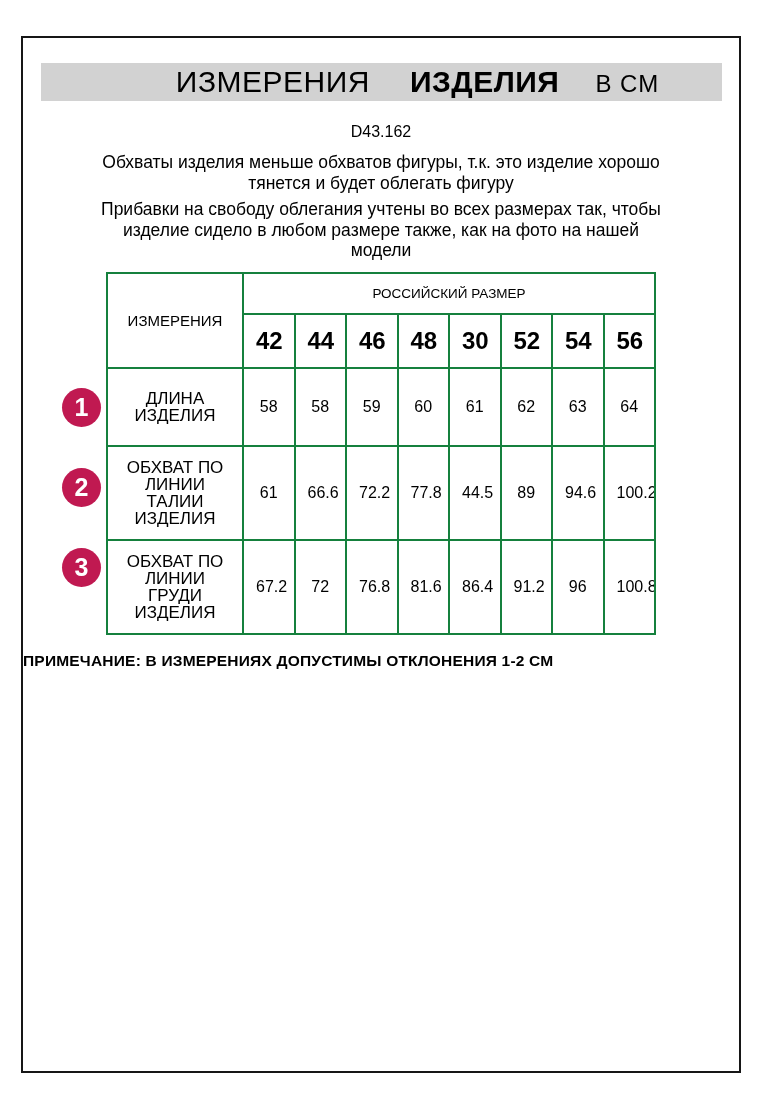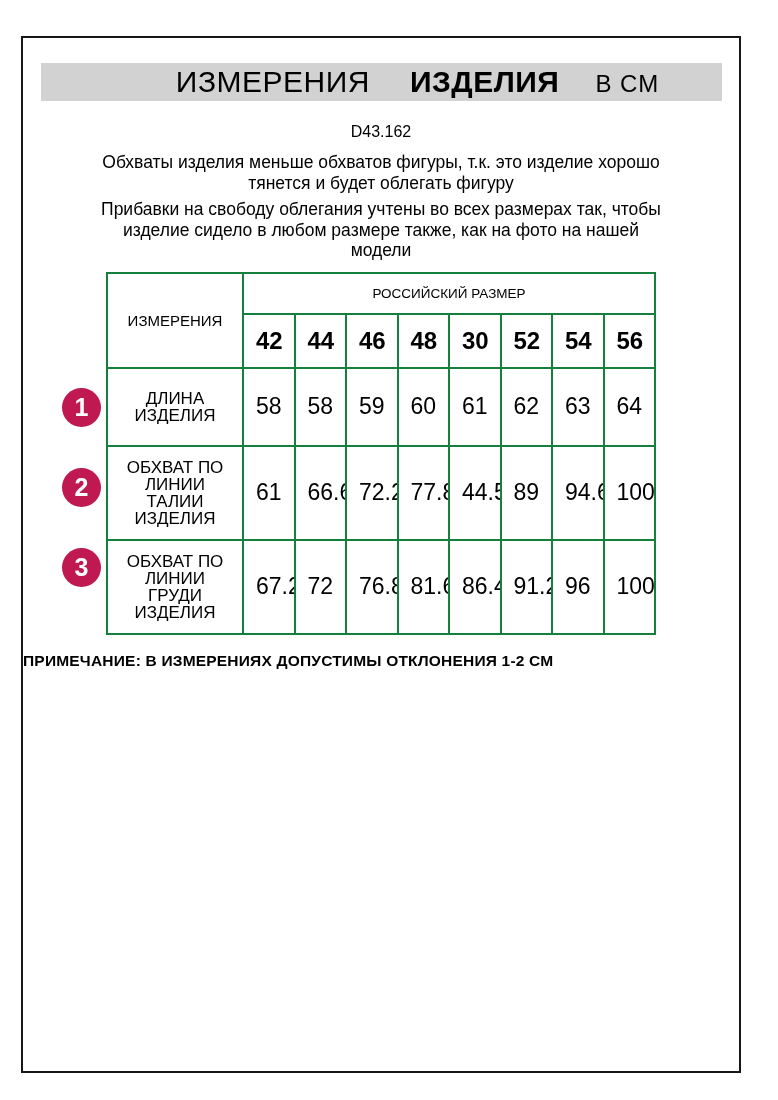--- a/index.html
+++ b/index.html
@@ -72,21 +72,21 @@
   td.group { font-size: 13.5px; }
   tr.sizes-row { height: 52px; }
   td.size-cell { font-size: 24px; font-weight: bold; }
   tr.data-row { height: 78px; }
   td.label-cell {
     font-size: 17px;
     line-height: 17px;
     white-space: pre-line;
     border-radius: 7px;
   }
-  td.value-cell { font-size: 23px; }
+  td.value-cell { font-size: 16px; }
   .marker {
     position: absolute;
     left: -44px;
     width: 39px;
     height: 39px;
     border-radius: 50%;
     background: var(--accent, #c01951);
     color: #fff;
     font-size: 25px;
     font-weight: bold;

